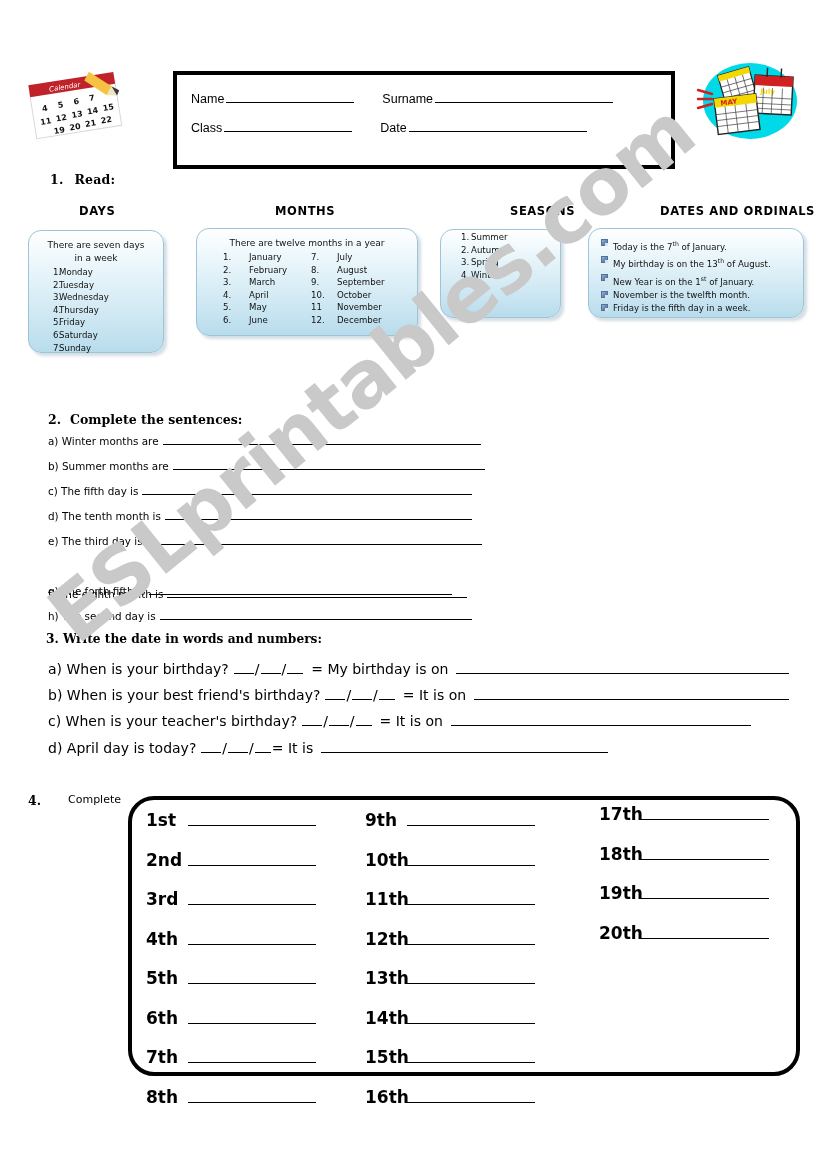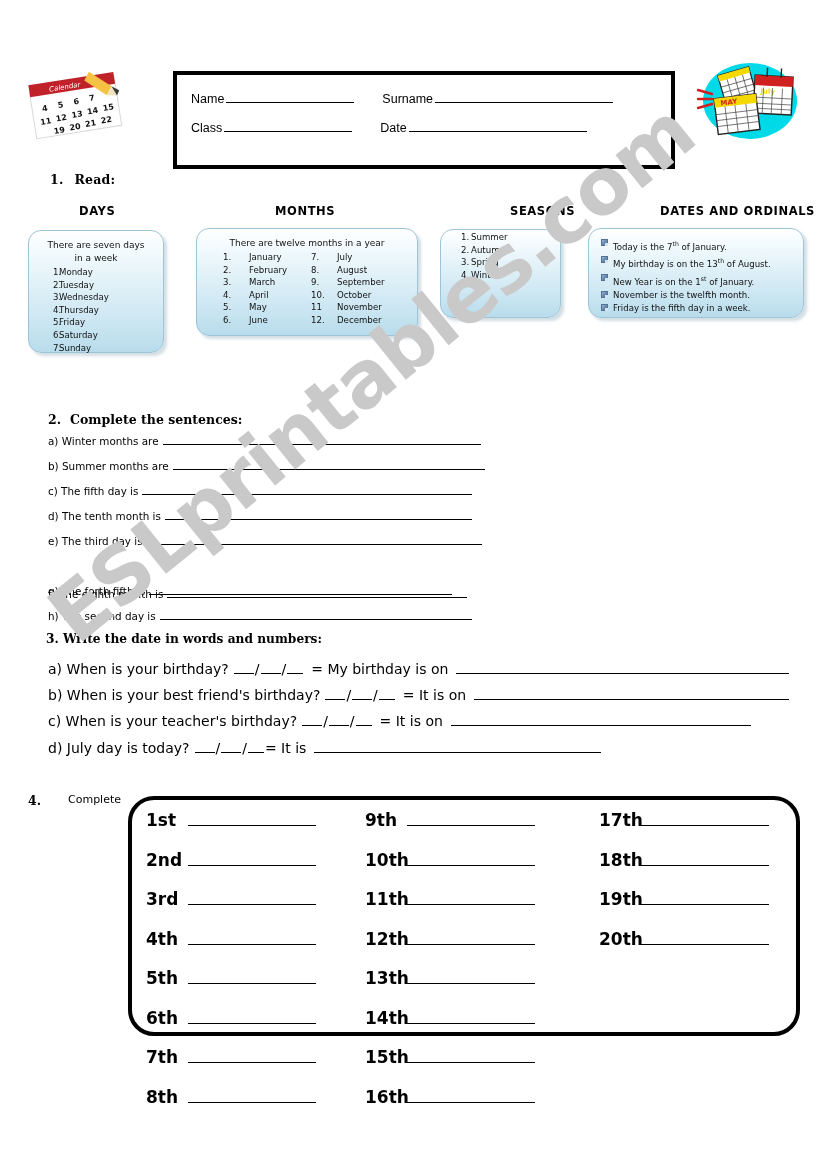--- a/index.html
+++ b/index.html
@@ -252,21 +252,21 @@
   }
   #task4-word {
     position: absolute;
     left: 68px; top: 793px;
     font-family: "DejaVu Sans", sans-serif;
     font-size: 11px;
   }
   #ordinal-box {
     position: absolute;
     left: 128px; top: 796px;
-    width: 672px; height: 240px;
+    width: 672px; height: 280px;
     border: 4px solid #000;
     border-radius: 26px;
     box-sizing: border-box;
     background: #fff;
   }
   .ord-col {
     position: absolute;
     top: 0;
   }
   #ord-col-1 { left: 14px; }
@@ -282,21 +282,21 @@
     font-size: 17px;
   }
   .ord-item .lab { width: 42px; }
   .ord-item .ln {
     border-bottom: 1.6px solid #000;
     height: 15px;
     width: 128px;
   }
   #ord-col-1 .ord-item:first-child { padding-top: 10px; }
   #ord-col-2 .ord-item:first-child { padding-top: 10px; }
-  #ord-col-3 .ord-item:first-child { padding-top: 10px; }
+  #ord-col-3 .ord-item:first-child { padding-top: 4px; }
 </style>
 </head>
 <body>
 
 <div id="watermark">
   <span>ESLprintables.com</span>
 </div>
 
 <div id="header-zone">
 
@@ -601,21 +601,21 @@
       <span class="seg">c) When is your teacher's birthday?</span>
       <span class="slot"></span>
       <span>/</span>
       <span class="slot"></span>
       <span>/</span>
       <span class="slot sm"></span>
       <span class="seg" style="margin-left: 7px;">= It is on</span>
       <span class="ansline" style="width: 300px;"></span>
     </div>
     <div class="q3-row" style="top: 740px;">
-      <span class="seg">d) July day is today?</span>
+      <span class="seg">d) April day is today?</span>
       <span class="slot"></span>
       <span>/</span>
       <span class="slot"></span>
       <span>/</span>
       <span class="slot sm"></span>
       <span class="seg" style="">= It is</span>
       <span class="ansline" style="width: 287px;"></span>
     </div>
   </div>
 

